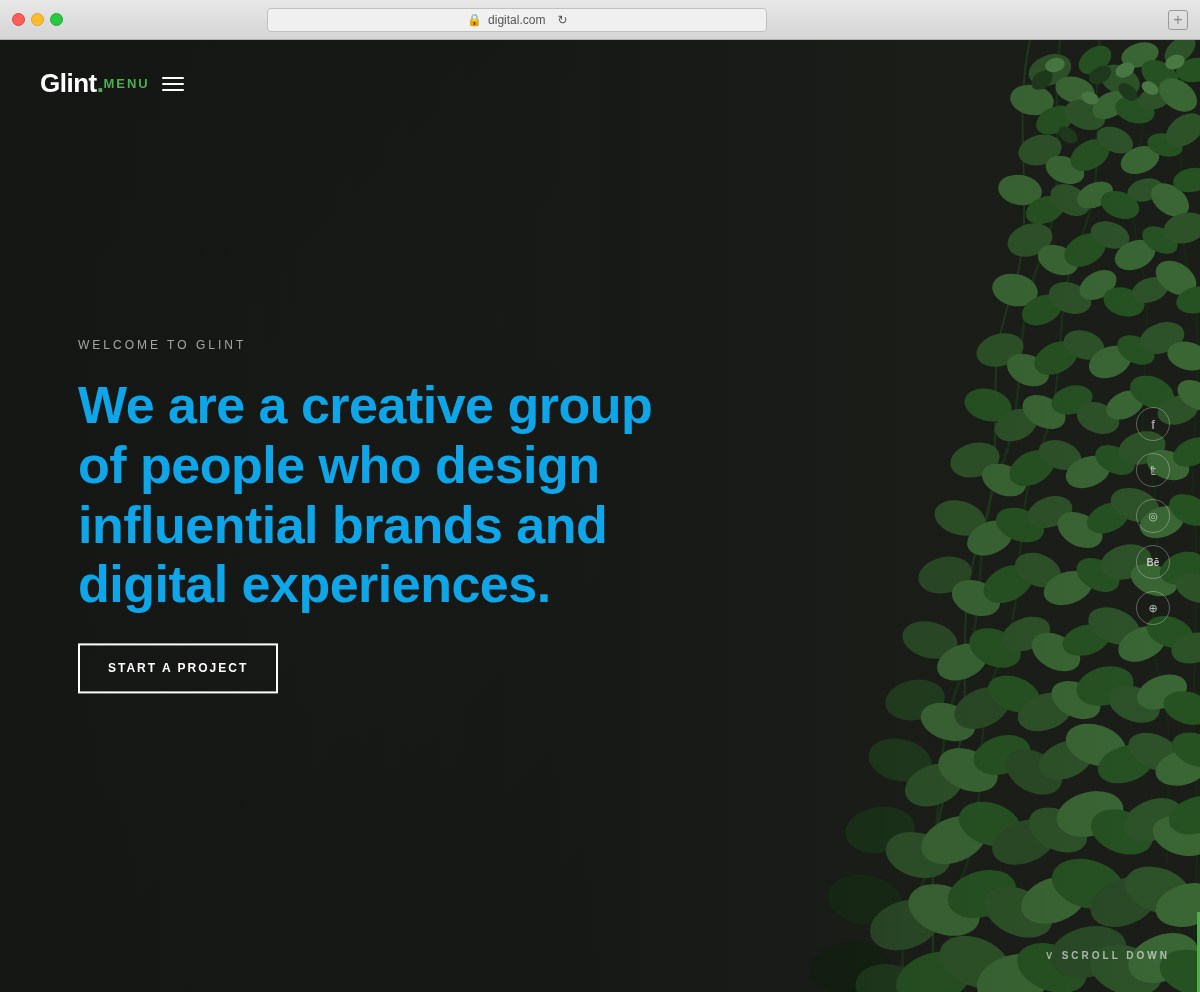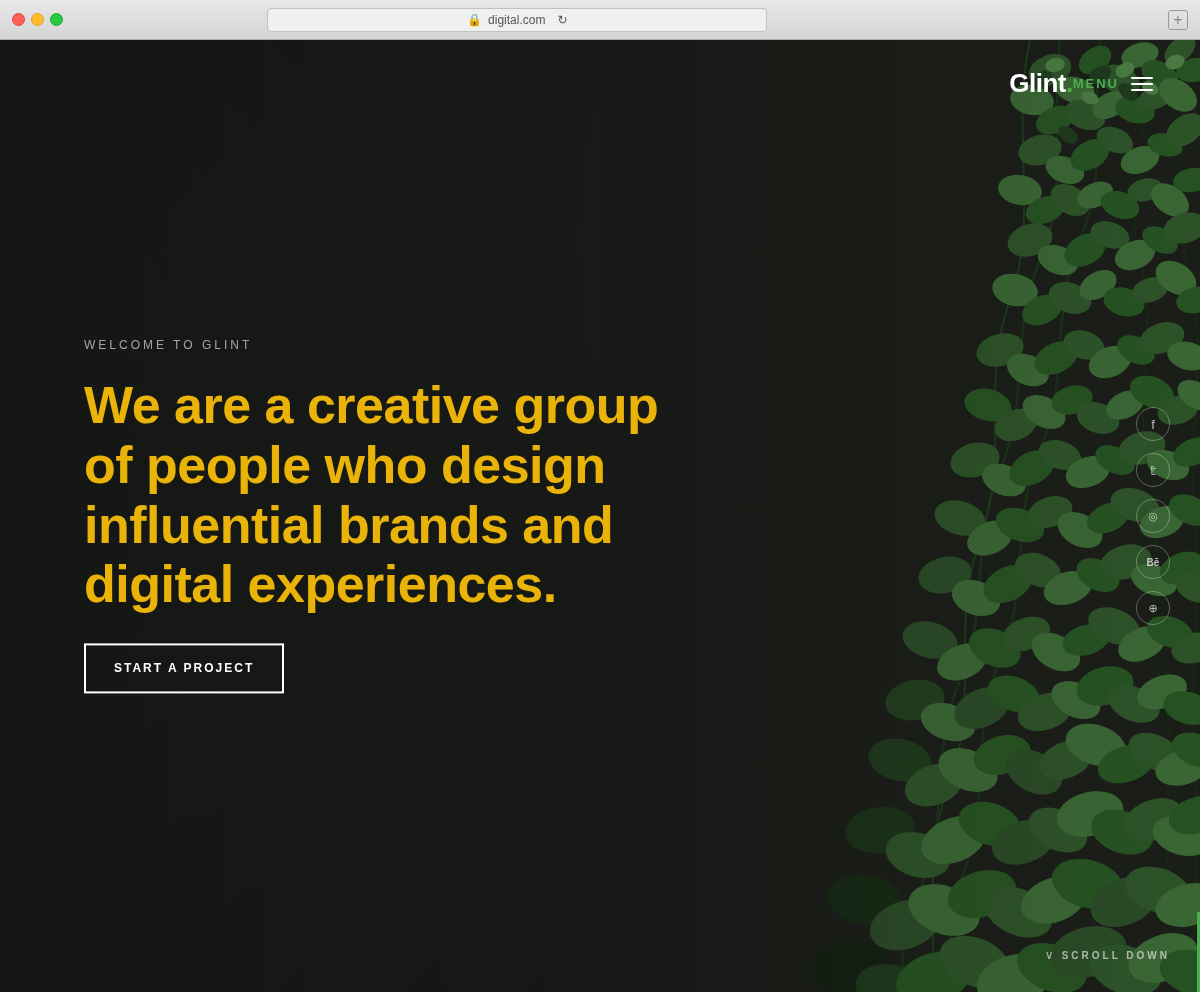--- a/index.html
+++ b/index.html
@@ -124,25 +124,25 @@
         radial-gradient(ellipse at 20% 30%, rgba(40,45,38,0.4) 0%, transparent 60%),
         radial-gradient(ellipse at 40% 70%, rgba(30,35,28,0.5) 0%, transparent 50%),
         linear-gradient(135deg, #161916 0%, #1e211c 50%, #181b17 100%);
     }
 
     
     .nav {
       position: absolute;
       top: 0;
       left: 0;
-      right: 7px;
+      right: 0;
       padding: 28px 40px;
       display: flex;
       align-items: center;
-      justify-content: flex-end;
+      justify-content: flex-start;
       z-index: 10;
     }
 
     .logo {
       font-size: 26px;
       font-weight: 700;
       color: #ffffff;
       letter-spacing: -0.5px;
     }
 
@@ -173,41 +173,41 @@
     .hamburger-line {
       width: 22px;
       height: 2px;
       background: #fff;
       border-radius: 1px;
     }
 
     
     .hero-content {
       position: absolute;
-      left: 84px;
+      left: 78px;
       top: 50%;
       transform: translateY(-50%);
       z-index: 10;
       max-width: 580px;
     }
 
     .hero-subtitle {
       font-size: 12px;
       font-weight: 400;
       letter-spacing: 3px;
       color: rgba(255,255,255,0.6);
       margin-bottom: 24px;
       text-transform: uppercase;
     }
 
     .hero-title {
       font-size: 52px;
       font-weight: 700;
       line-height: 1.15;
-      color: #eab308;
+      color: #0ea5e9;
       margin-bottom: 28px;
       letter-spacing: -0.5px;
     }
 
     .hero-buttons {
       display: flex;
       gap: 16px;
       flex-wrap: wrap;
       align-items: flex-end;
     }

